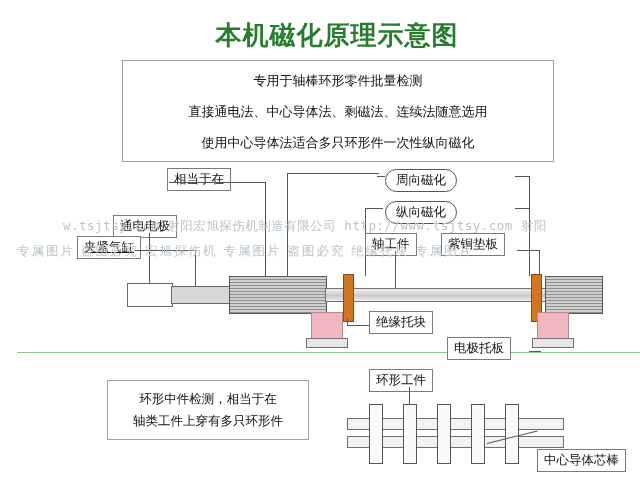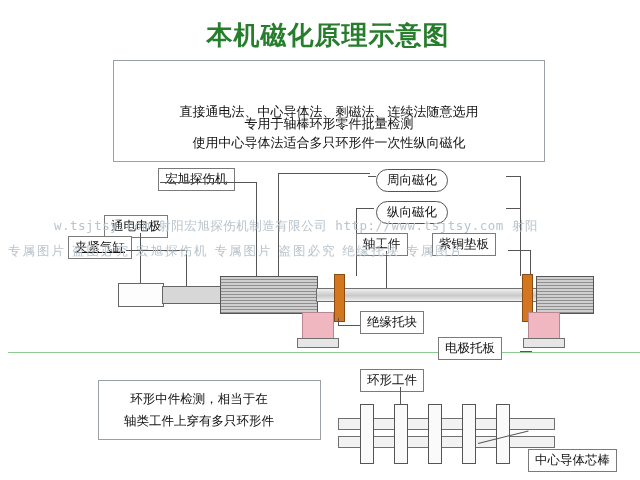--- a/index.html
+++ b/index.html
@@ -3,42 +3,42 @@
 <meta charset="utf-8">
 <style>
   html,body{margin:0;padding:0;}
   body{
     width:640px;height:480px;
     background:#ffffff;
     font-family:"DejaVu Sans","Liberation Sans",sans-serif;
     position:relative;
     overflow:hidden;
   }
-  .stage{position:absolute;left:8px;top:0;width:520px;height:480px;}
+  .stage{position:absolute;left:17px;top:0;width:520px;height:480px;}
 
   
   .title{
     position:absolute;left:0;top:18px;width:640px;
     text-align:center;
     font-size:26px;font-weight:bold;
     color:#267d2c;
     letter-spacing:1px;
   }
 
   
   .desc-box{
     position:absolute;left:105px;top:60px;width:430px;height:100px;
     border:1px solid #9aa0a6;
     background:#ffffff;
   }
   .desc-line{
     position:absolute;left:0;width:430px;text-align:center;
     font-size:13px;color:#111;
   }
-  .desc-line.l0{top:11px;margin-top:43px;}
+  .desc-line.l0{top:11px;}
   .desc-line.l1{top:42px;}
   .desc-line.l2{top:73px;}
   
   .boxlbl{
     position:absolute;font-size:12.5px;color:#111;white-space:nowrap;
     border:1px solid #7a7a7a;background:#fff;
     padding:2px 6px;
   }
   
   .ovlbl{
@@ -107,21 +107,21 @@
   .plate{
     position:absolute;top:338px;width:40px;height:8px;
     background:#e6e6e6;border:1px solid #6f6f6f;
   }
   .plate.l{left:289px;}
   .plate.r{left:515px;}
 
   
   .bot-box{
     position:absolute;left:90px;top:380px;width:200px;height:58px;
-    border:1px solid #9aa0a6;background:#fff;padding-left:21px;
+    border:1px solid #9aa0a6;background:#fff;
   }
   .bot-line{position:absolute;left:0;width:200px;text-align:center;font-size:12.5px;color:#111;}
   .bot-line.b0{top:10px;}
   .bot-line.b1{top:32px;}
 
   .core-rod{
     position:absolute;left:330px;top:418px;width:215px;height:10px;
     border:1px solid #6f6f6f;background:#f2f2f2;
   }
   .core-rod2{
@@ -163,21 +163,21 @@
   <div class="ln hln" style="left:498px;top:176px;width:14px;"></div>
   <div class="ln hln" style="left:498px;top:208px;width:14px;"></div>
   <div class="ln hln" style="left:348px;top:208px;width:18px;"></div>
 
   <div class="ln hln" style="left:270px;top:173px;width:92px;"></div>
   <div class="ln vln" style="left:270px;top:173px;height:103px;"></div>
   <div class="ln vln" style="left:512px;top:176px;height:100px;"></div>
   <div class="ln vln" style="left:348px;top:208px;height:68px;"></div>
   <div class="ln vln" style="left:512px;top:208px;height:68px;"></div>
 
-  <div class="boxlbl" style="left:150px;top:168px;">宏旭探伤机</div>
+  <div class="boxlbl" style="left:150px;top:168px;">相当于在</div>
   <div class="ln hln" style="left:152px;top:182px;width:96px;"></div>
   <div class="ln vln" style="left:248px;top:182px;height:94px;"></div>
 
   <div class="boxlbl" style="left:96px;top:215px;">通电电极</div>
   <div class="ln vln" style="left:132px;top:233px;height:50px;"></div>
 
   <div class="boxlbl" style="left:60px;top:236px;text-decoration:underline;">夹紧气缸</div>
   <div class="ln hln" style="left:118px;top:250px;width:60px;"></div>
   <div class="ln vln" style="left:178px;top:250px;height:36px;"></div>
 

